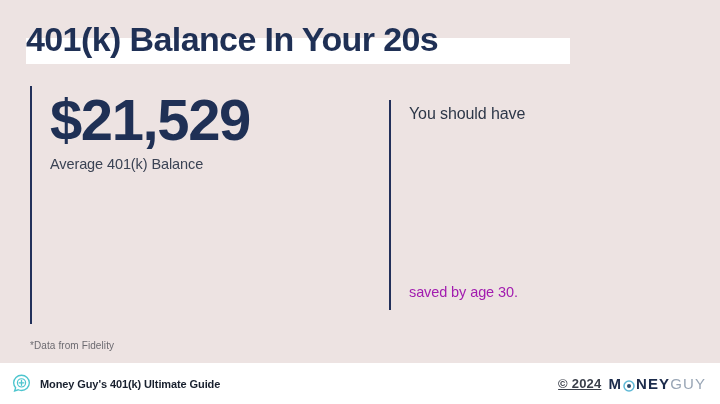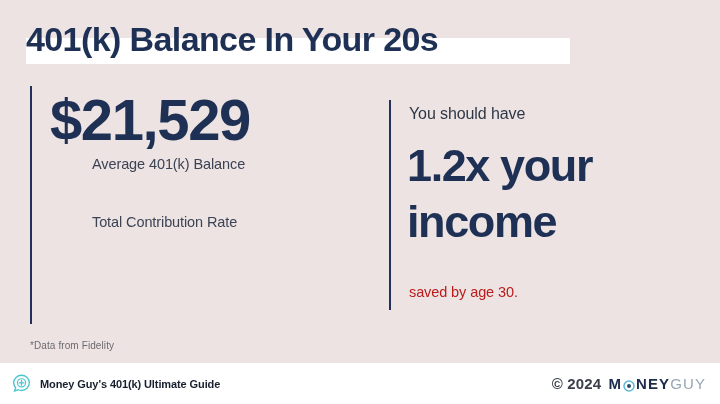--- a/index.html
+++ b/index.html
@@ -70,21 +70,20 @@
     color: #1f3055;
     white-space: nowrap;
   }
   .stat-label {
     font-size: 14.5px;
     line-height: 20px;
     font-weight: 400;
     color: #3b4354;
     letter-spacing: -0.1px;
     white-space: nowrap;
-    margin-left: 42px;
   }
   .stat-block-1 { position: absolute; left: 20px; top: 6px; }
   .stat-block-1 .stat-label { margin-top: 6px; }
   .stat-block-2 { position: absolute; left: 20px; top: 120px; }
   .stat-block-2 .stat-label { margin-top: 6px; }
 
   
   .lede {
     position: absolute;
     left: 20px;
@@ -105,21 +104,21 @@
     letter-spacing: -1.4px;
     color: #1f3055;
     width: 300px;
   }
   .subline {
     position: absolute;
     left: 20px;
     top: 182px;
     font-size: 14.5px;
     line-height: 20px;
-    color: #b91c1c;
+    color: #a21caf;
     letter-spacing: -0.1px;
     white-space: nowrap;
   }
 
   
   .source-note {
     position: absolute;
     left: 30px;
     top: 340px;
     font-size: 10px;
@@ -159,25 +158,26 @@
     color: #18202e;
     letter-spacing: -0.1px;
     white-space: nowrap;
   }
   .footer-right {
     display: flex;
     align-items: center;
     gap: 7px;
   }
   .copyright {
-    font-size: 15px;
+    font-size: 13px;
     font-weight: 700;
     color: #3a3f4a;
     letter-spacing: 0.2px;
     white-space: nowrap;
+    text-decoration: underline;
   }
   .brand {
     display: flex;
     align-items: center;
     font-size: 15px;
     font-weight: 700;
     letter-spacing: 1.1px;
     white-space: nowrap;
   }
   .brand-money { color: #1b2b4b; }
@@ -202,28 +202,26 @@
 
   <div class="col col-left">
     <div class="col-rule"></div>
 
     <div class="stat-block-1">
       <div class="stat-big">$21,529</div>
       <div class="stat-label">Average 401(k) Balance</div>
     </div>
 
     <div class="stat-block-2">
-      <div class="stat-label">Total Contribution Rate</div>
     </div>
   </div>
 
   <div class="col col-right">
     <div class="col-rule"></div>
     <div class="lede">You should have</div>
-    <div class="headline">1.2x your income</div>
     <div class="subline">saved by age 30.</div>
   </div>
 
   <div class="source-note">*Data from Fidelity</div>
 
   <div class="footer">
     <div class="footer-left">
       <span class="bubble-icon">
         <svg viewBox="0 0 24 24" width="19" height="19" aria-hidden="true">
           <path d="M12 1.6c5.4 0 9.9 4.2 9.9 9.6 0 5.4-4.5 9.6-9.9 9.6-1.5 0-2.9-.3-4.1-.9l-4.6 1.5 1.3-4.1A9.4 9.4 0 0 1 2.1 11.2C2.1 5.8 6.6 1.6 12 1.6z" fill="none" stroke="#4dc5ce" stroke-width="1.7"></path>

